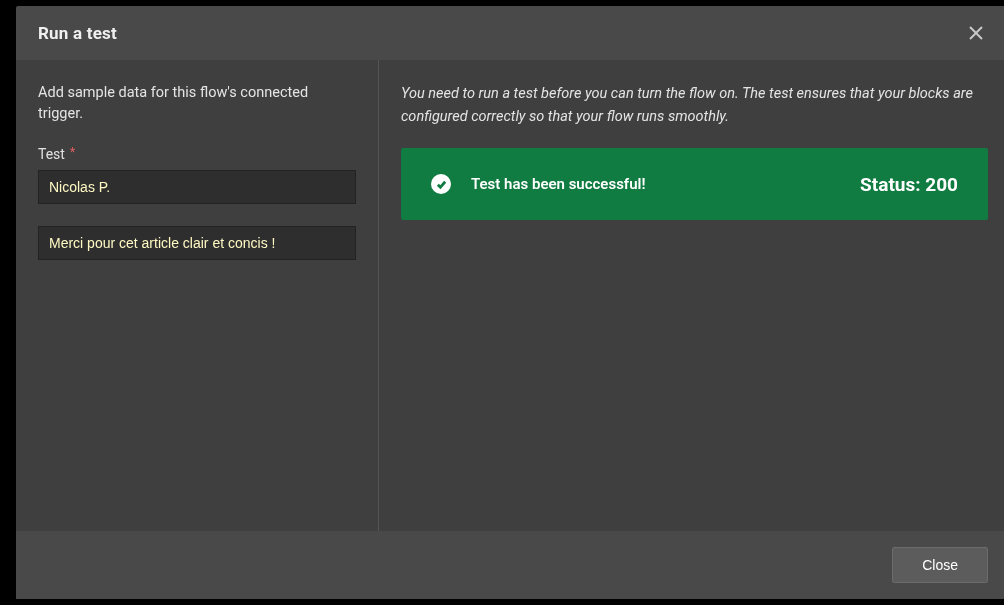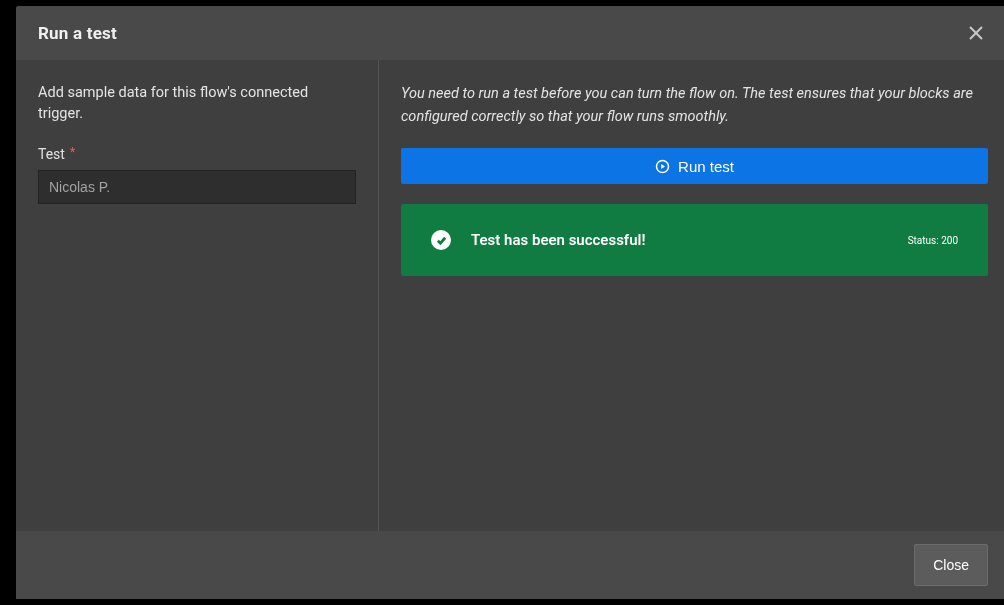--- a/index.html
+++ b/index.html
@@ -61,21 +61,21 @@
       font-size: 14px;
       color: #e2e2e2;
       margin-bottom: 8px;
     }
     .field-label .req { color: #e36060; margin-left: 5px; font-size: 12px; position: relative; top: -3px; }
     .field-input {
       width: 100%;
       height: 34px;
       background: #2e2e2e;
       border: 1px solid #232323;
-      color: #a3a3a3;
+      color: #fef9c3;
       font-size: 14px;
       padding: 1px 10px;
       outline: none;
     }
 
     .right-desc {
       font-size: 14.5px;
       line-height: 1.6;
       color: #e4e4e4;
       margin-bottom: 20px;
@@ -111,33 +111,33 @@
       padding: 8px 30px;
     }
     .result-left { display: flex; align-items: center; gap: 20px; }
     .check-circle {
       width: 20px; height: 20px;
       background: #ffffff; border-radius: 50%;
       display: flex; align-items: center; justify-content: center;
     }
     .check-circle svg { width: 11px; height: 11px; stroke: #107c41; stroke-width: 3; fill: none; }
     .result-msg { font-size: 15px; font-weight: 600; }
-    .result-status { font-size: 10px; font-weight: 400; }
+    .result-status { font-size: 19px; font-weight: 700; }
 
     .modal-footer {
       height: 68px;
       background: #494949;
       display: flex;
       align-items: center;
       justify-content: flex-end;
       padding: 0 22px;
     }
     .close-btn {
-      height: 42px;
-      padding: 0 18px;
+      height: 36px;
+      padding: 0 29px;
       background: #5c5c5c;
       border: 1px solid #6b6b6b;
       color: #ffffff;
       font-size: 14px;
       border-radius: 2px;
       cursor: pointer;
     }
   </style>
 </head>
 <body>
@@ -157,35 +157,27 @@
       <div class="left-desc">Add sample data for this flow's connected trigger.</div>
 
       <div class="field">
         <div class="field-label">
           <span>Test</span><span class="req">*</span>
         </div>
         <input class="field-input" type="text" value="Nicolas P." style="">
       </div>
 
       <div class="field">
+        <input class="field-input" type="text" value="Merci pour cet article clair et concis !" style="">
       </div>
     </div>
 
     <div class="right-pane">
       <div class="right-desc">You need to run a test before you can turn the flow on. The test ensures that your blocks are configured correctly so that your flow runs smoothly.</div>
 
-      <button class="run-btn">
-        <span class="play-icon">
-          <svg viewBox="0 0 16 16">
-              <circle cx="8" cy="8" r="6.4"></circle>
-              <path d="M6.6 5.4 L10.6 8 L6.6 10.6 Z" fill="#ffffff" stroke="none"></path>
-            </svg>
-        </span>
-        <span>Run test</span>
-      </button>
 
       <div class="result-banner">
         <div class="result-left">
           <span class="check-circle">
             <svg viewBox="0 0 12 12">
                 <path d="M2 6.2 L4.8 9 L10 3"></path>
               </svg>
           </span>
           <span class="result-msg">Test has been successful!</span>
         </div>

